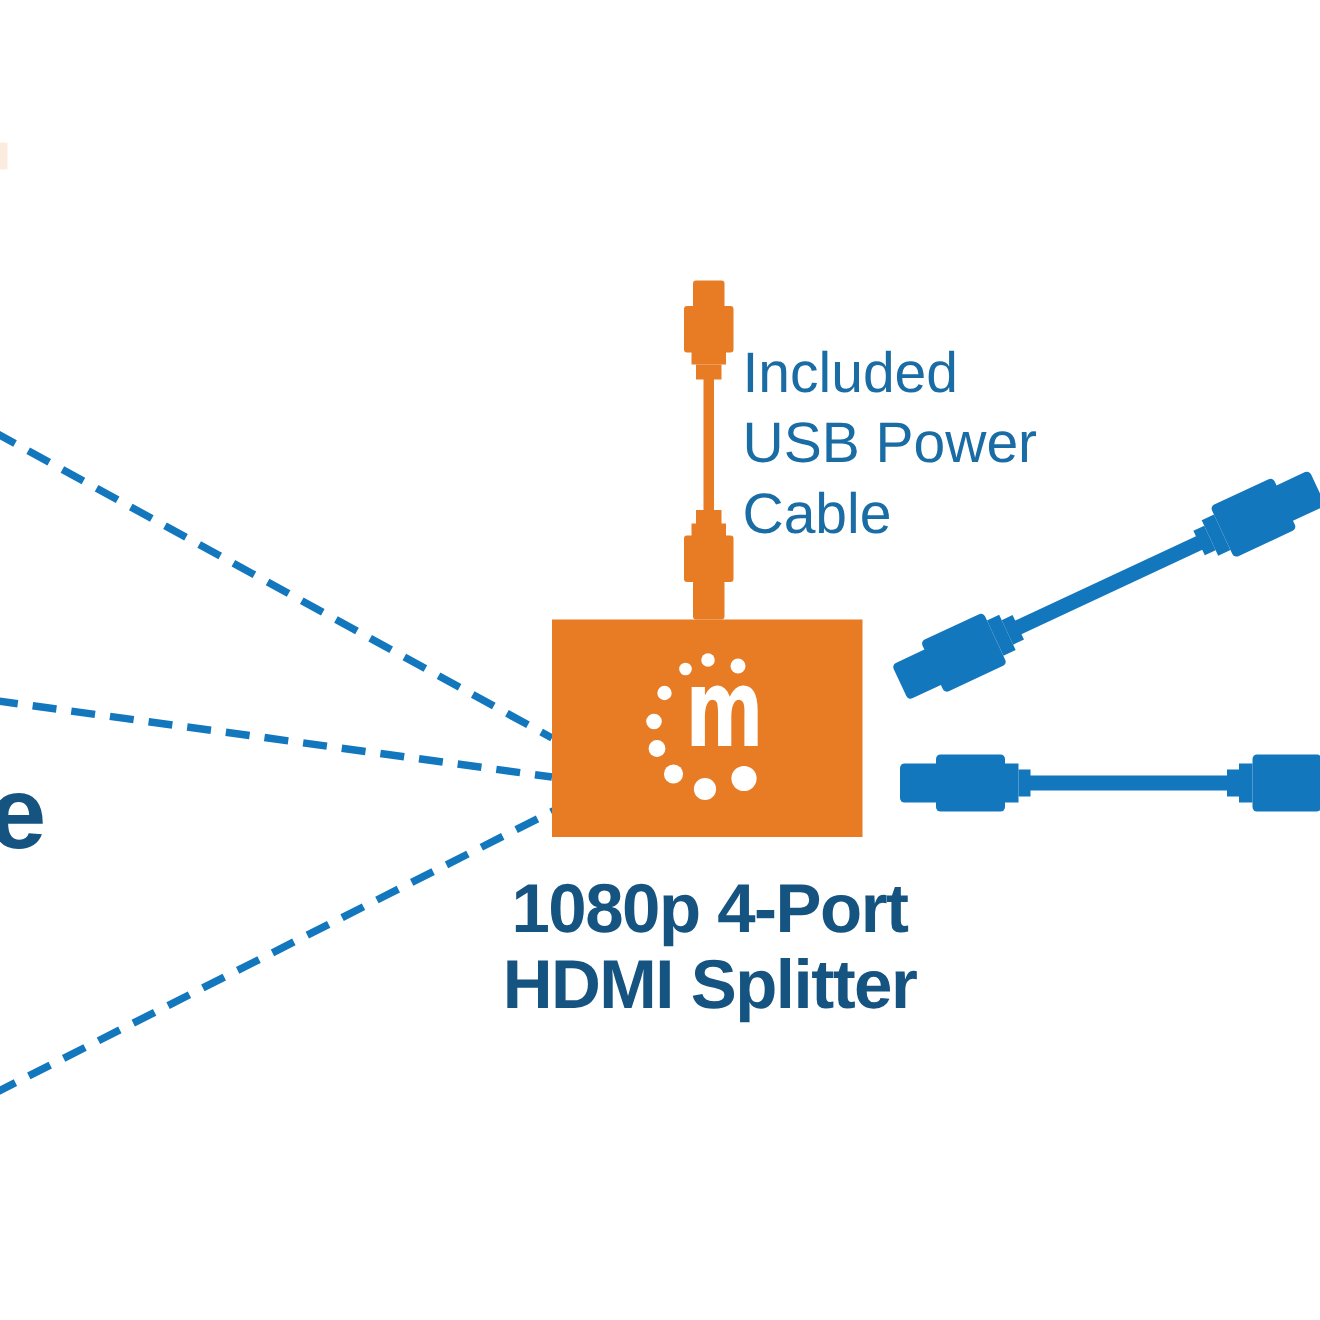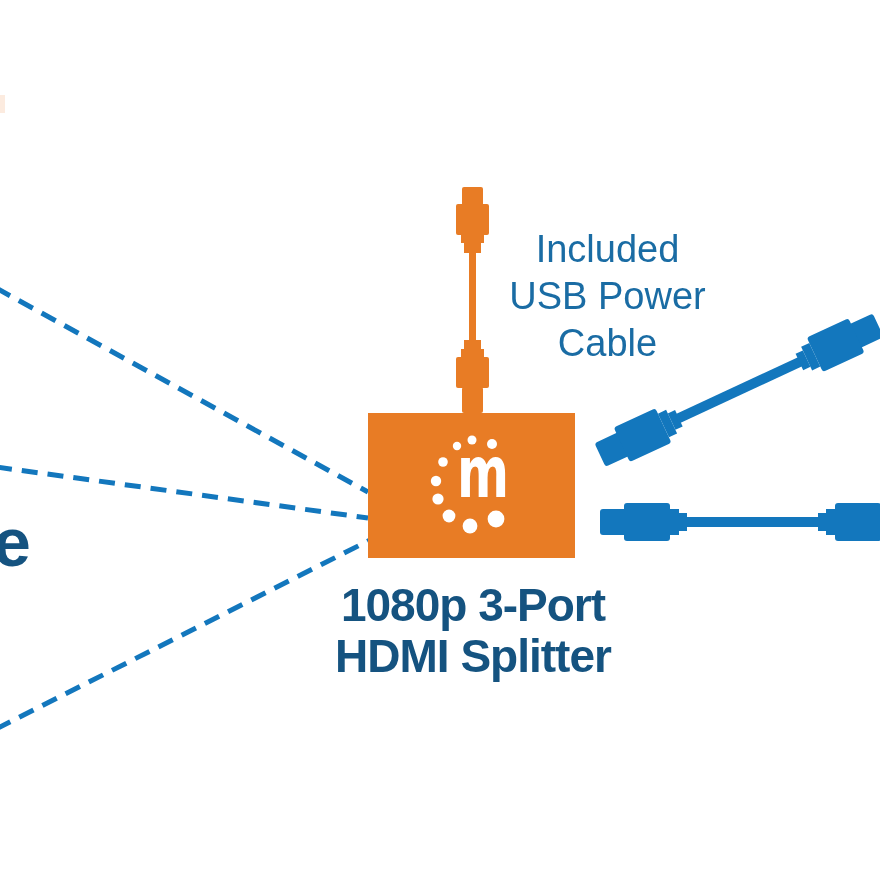--- a/index.html
+++ b/index.html
@@ -17,21 +17,21 @@
   .blue-fill{fill:var(--cable-blue);}
   .white-fill{fill:var(--white);}
   .logo-m{
     font-family:"DejaVu Sans", sans-serif;font-weight:bold;font-size:72px;
     fill:var(--white);
   }
   .pre{white-space:pre-line;}
   .usb-note{
     position:absolute;left:495px;top:226px;width:225px;
     color:var(--note-blue);font-size:38px;line-height:47px;font-weight:400;
-    text-align:center;letter-spacing:0px;
+    text-align:left;letter-spacing:0px;
   }
   .product-title{
     position:absolute;left:303px;top:580px;width:340px;
     color:var(--title-navy);font-size:46px;line-height:51px;font-weight:bold;
     text-align:center;letter-spacing:-1px;
   }
   .cutoff-text{
     position:absolute;left:-7px;top:508px;
     color:var(--title-navy);font-size:68px;line-height:1;font-weight:bold;
   }
@@ -105,18 +105,18 @@
       <use href="#hdmiPlug" transform="translate(305,0) scale(-1,1)"></use>
     </g>
   </svg>
 
   <div class="edge-artifact"></div>
 
   <div class="usb-note pre">Included
 USB Power
 Cable</div>
 
-  <div class="product-title pre">1080p 3-Port
+  <div class="product-title pre">1080p 4-Port
 HDMI Splitter</div>
 
   <div class="cutoff-text">e</div>
 
 </div>
 
 </body></html>

